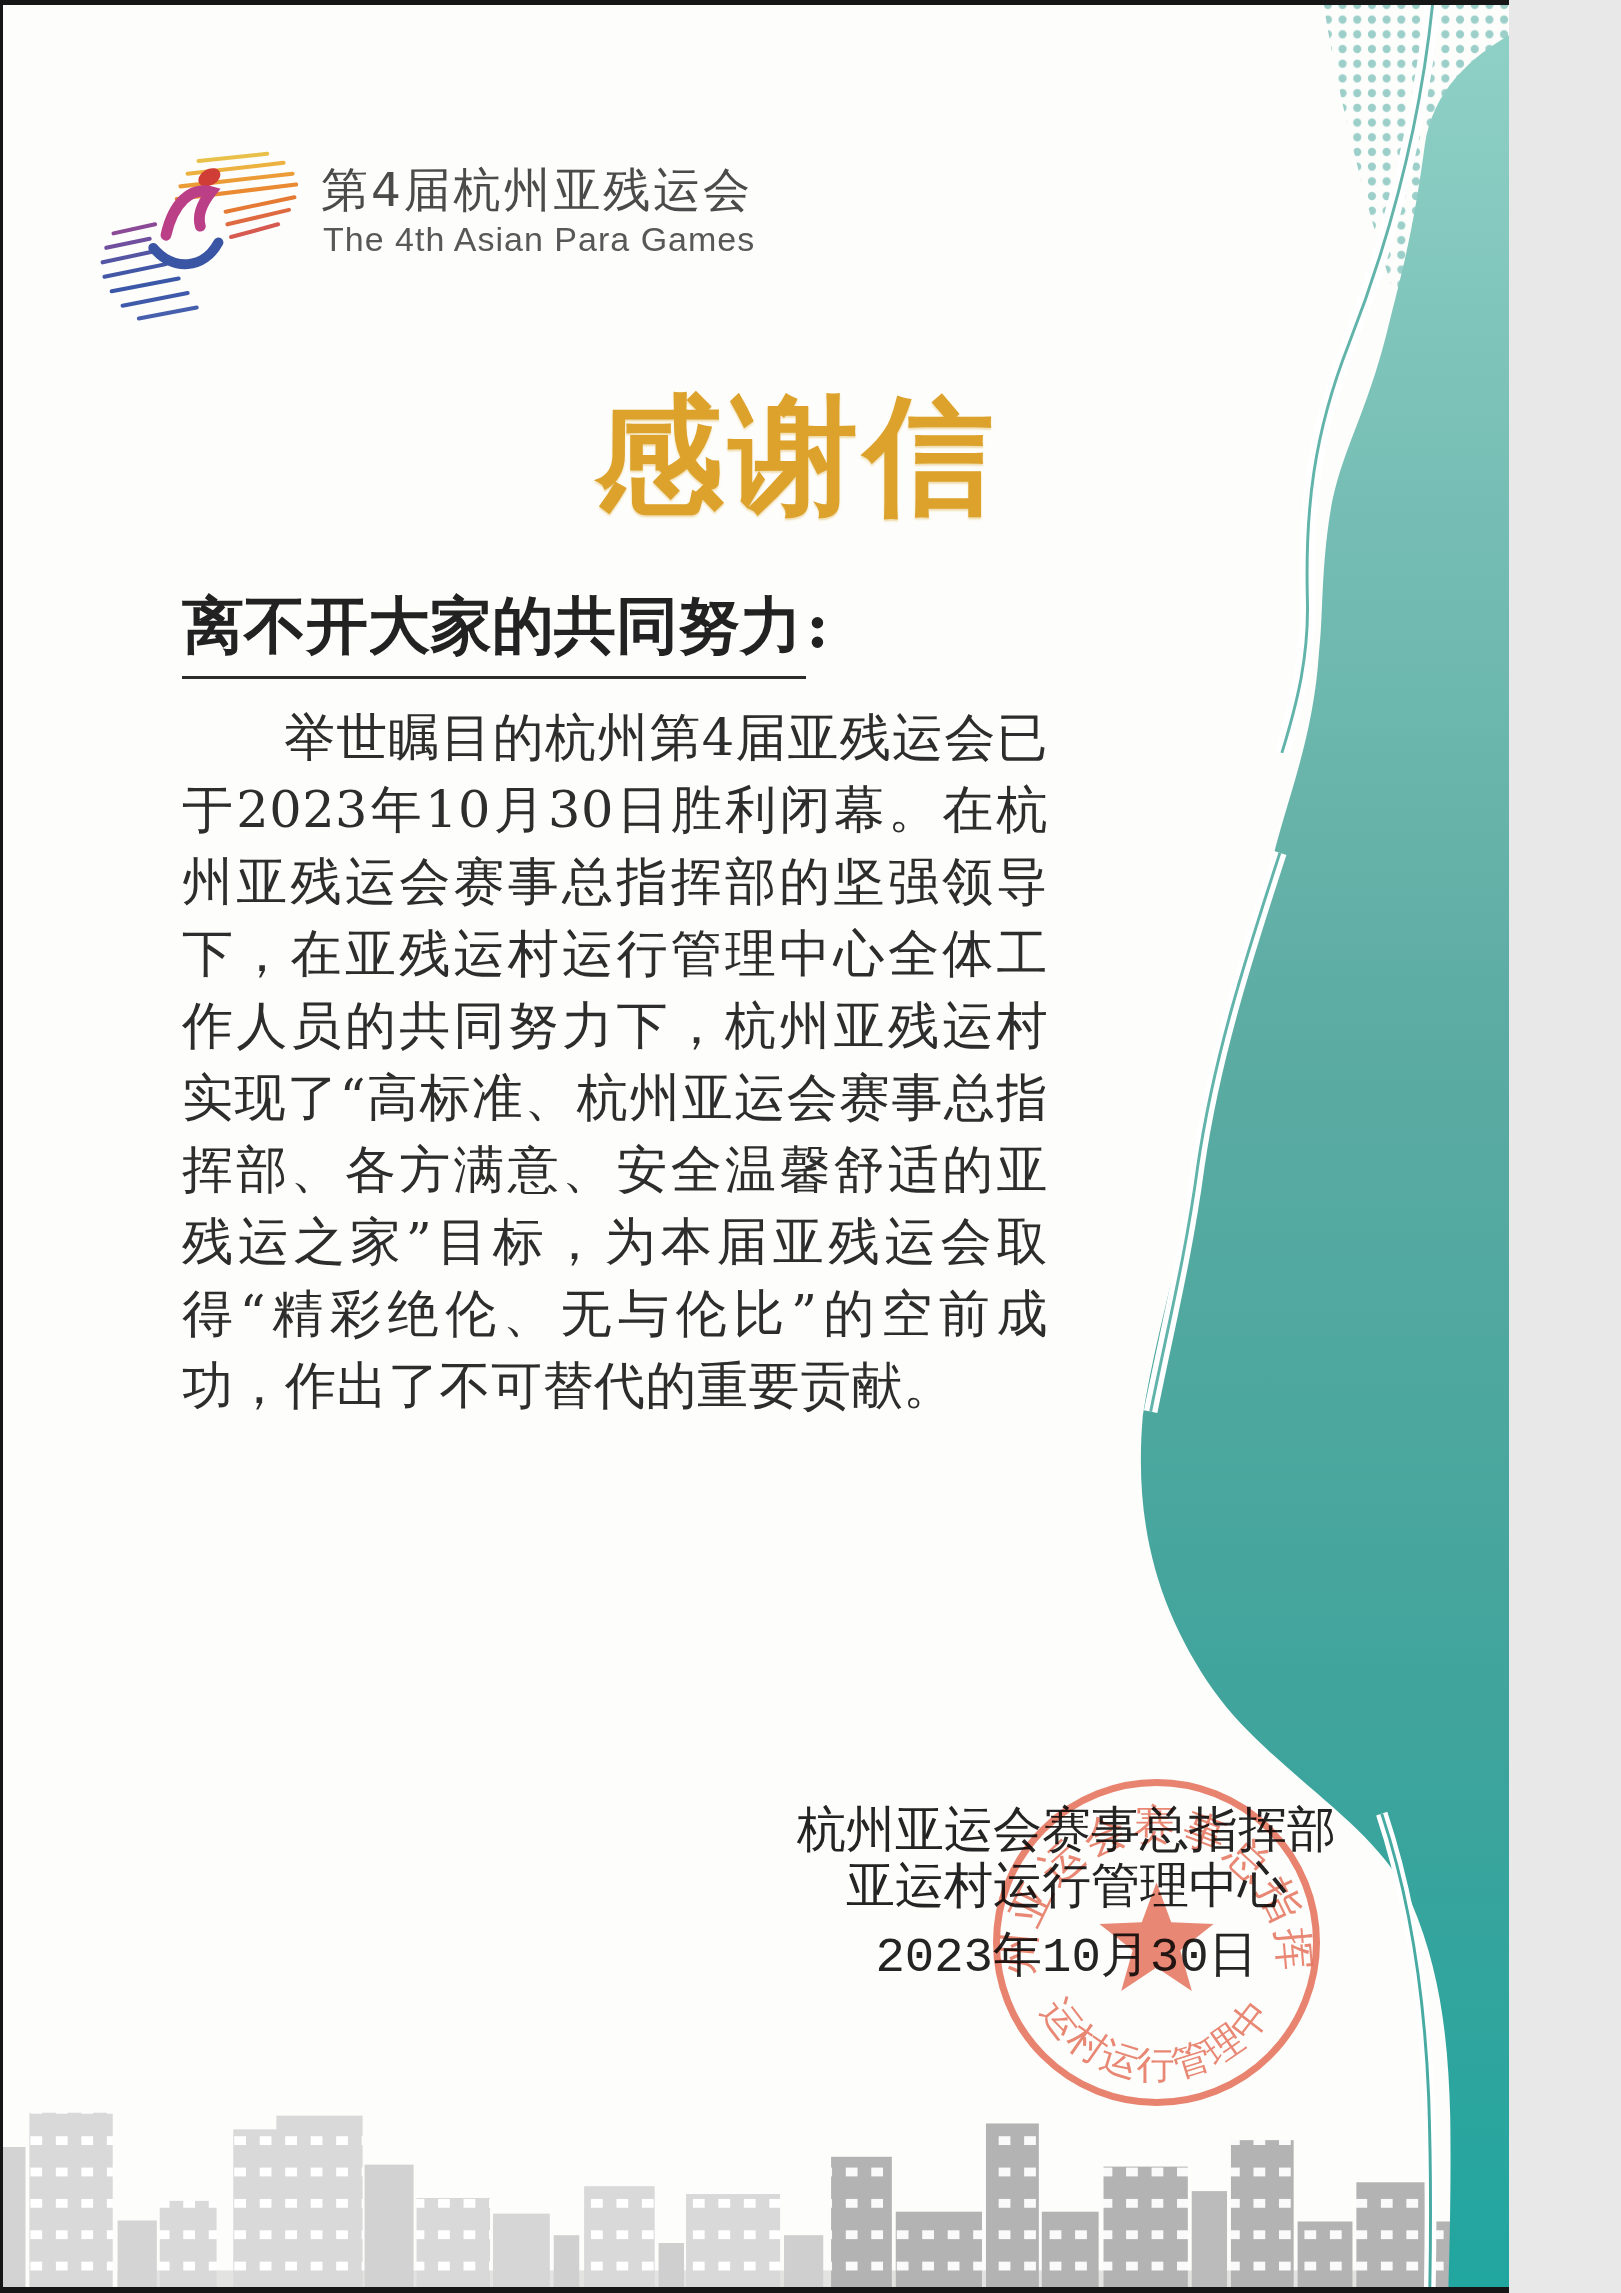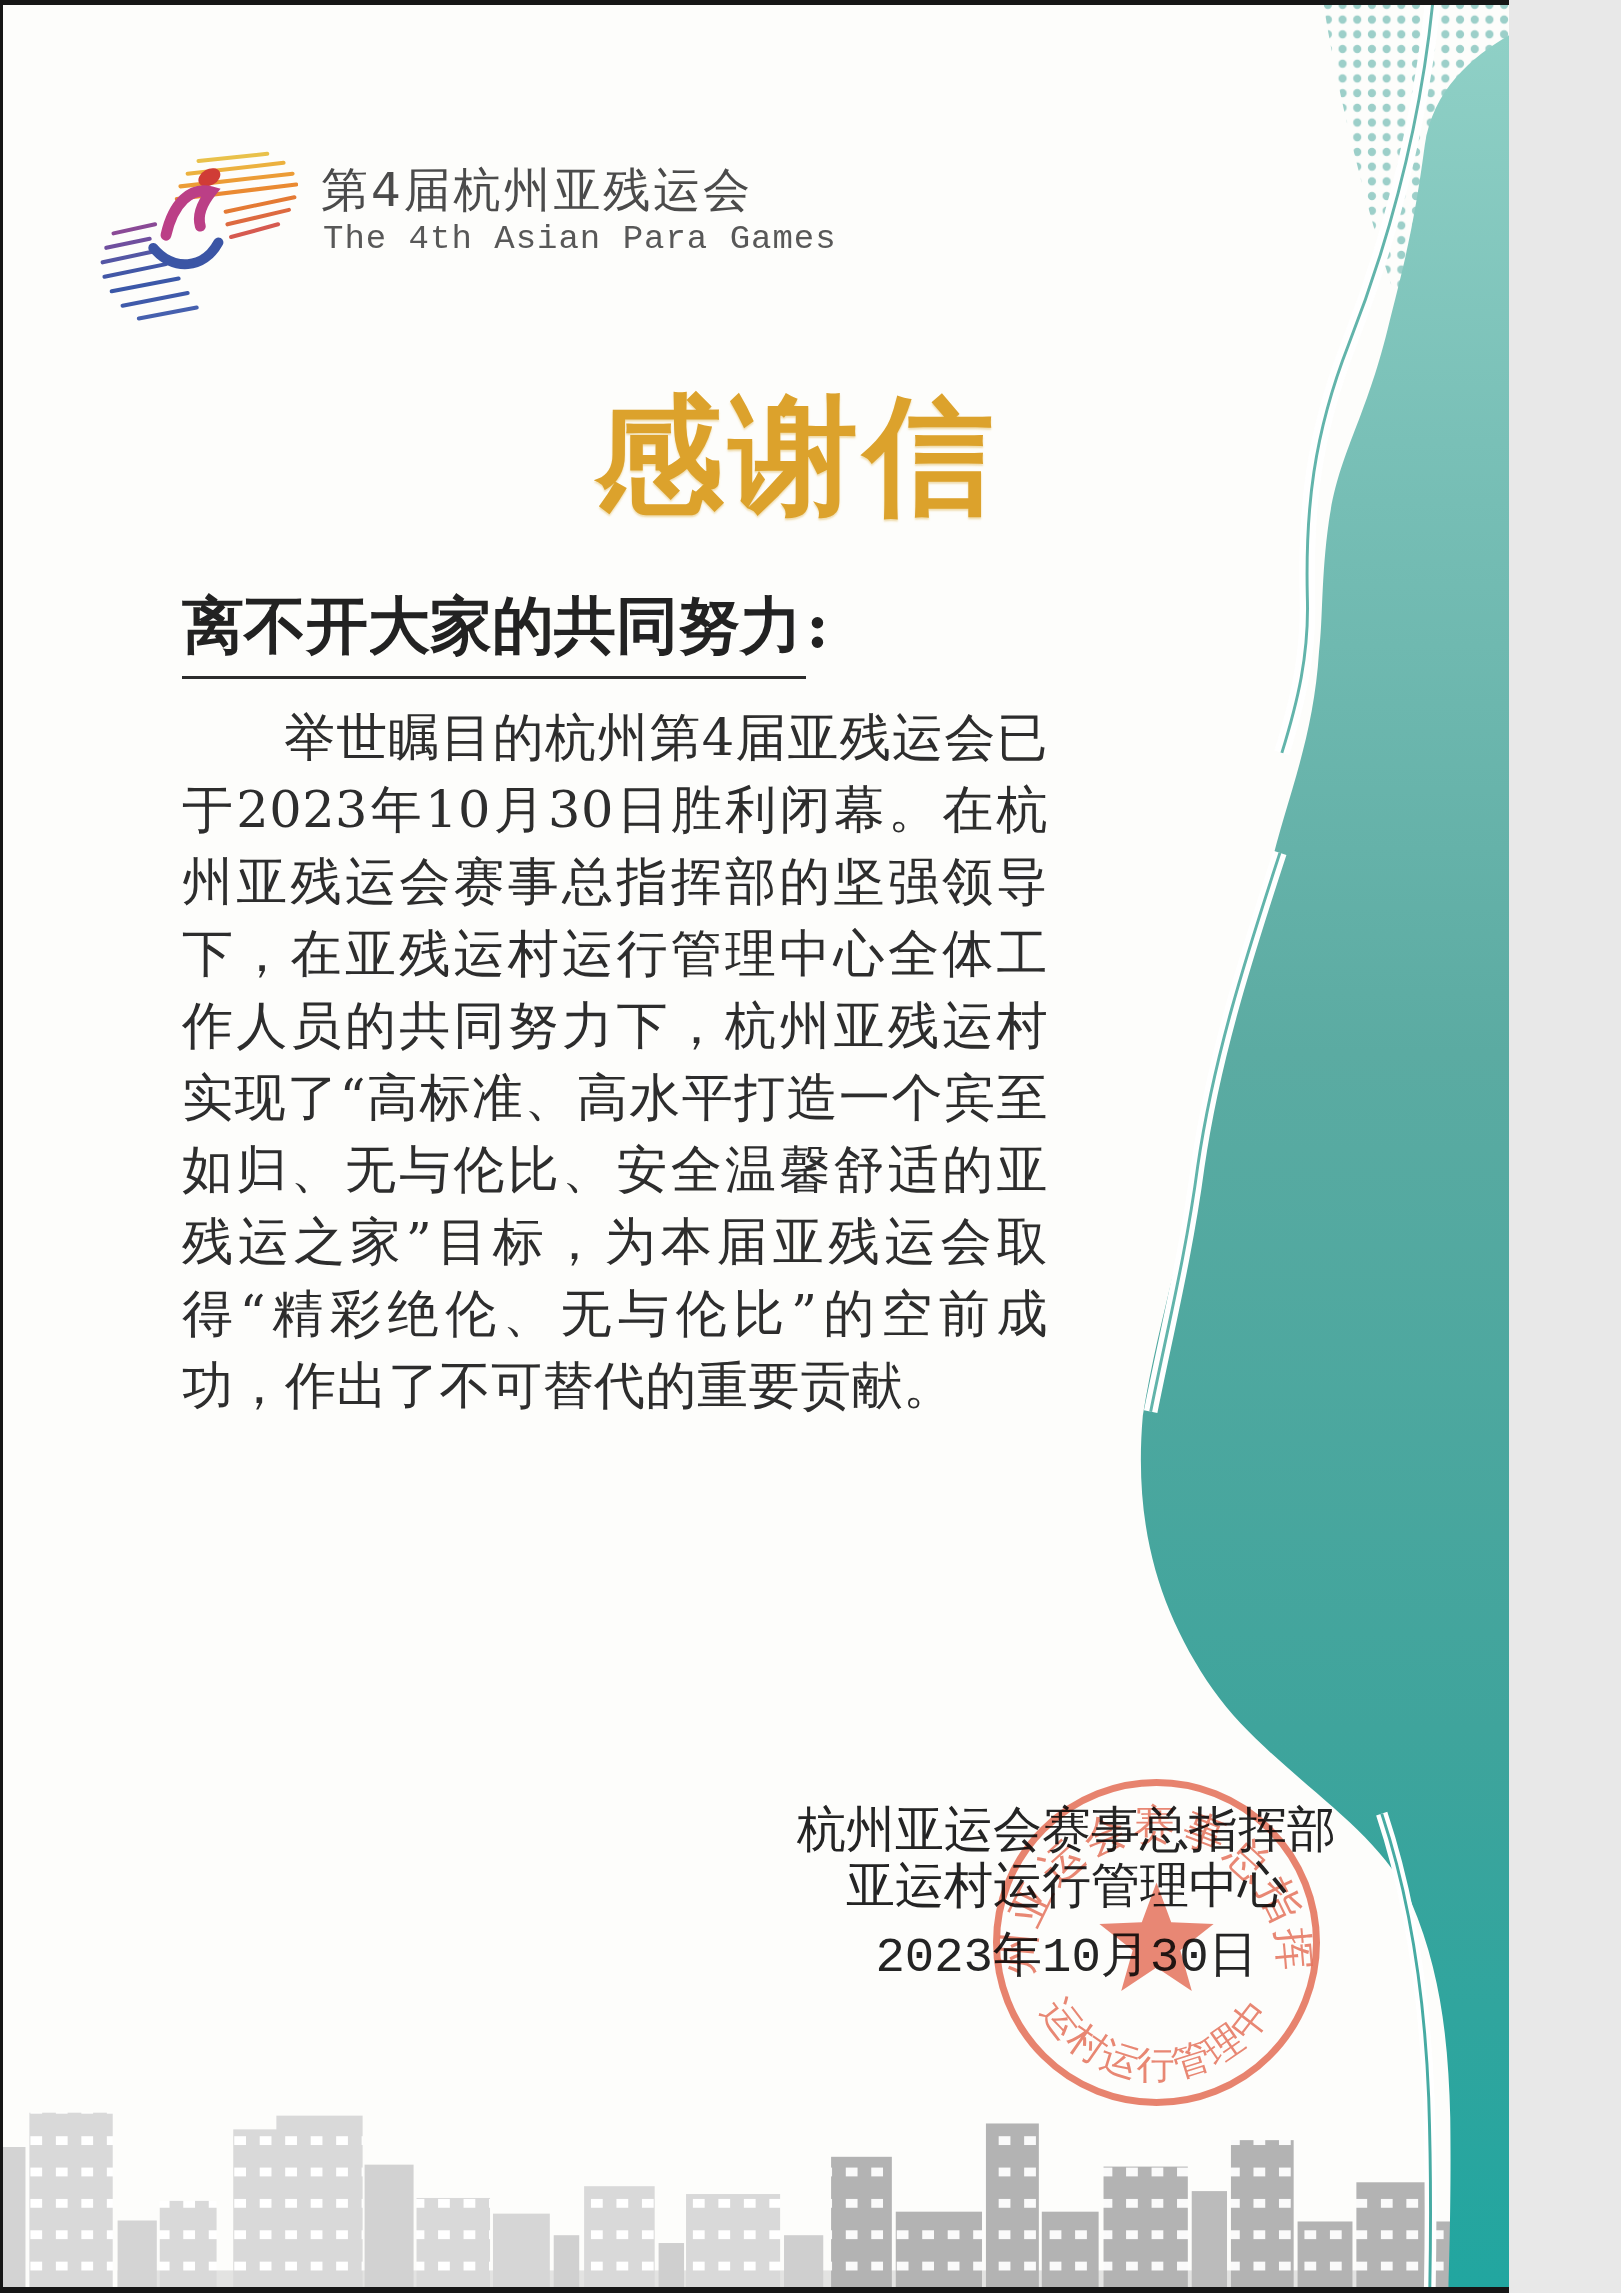--- a/index.html
+++ b/index.html
@@ -16,21 +16,21 @@
 
   
   .logo{position:absolute;left:90px;top:143px;width:208px;height:188px;z-index:10;}
   .event-title-cn{
     position:absolute;left:321px;top:159px;z-index:10;
     font-family:"DejaVu Sans","Liberation Sans",sans-serif;
     font-size:47px;font-weight:500;color:#4b4b4b;letter-spacing:2.9px;
   }
   .event-title-en{
     position:absolute;left:323px;top:220px;z-index:10;
-    font-family:Liberation Mono, monospace;
+    font-family:Liberation Sans, sans-serif;
     font-size:34px;font-weight:400;color:#585858;letter-spacing:1px;
   }
 
   
   .letter-title{
     position:absolute;left:0;top:370px;width:1621px;text-align:center;z-index:10;
     font-size:129px;font-weight:700;letter-spacing:5.9px;color:#dca22c;
     transform:translateX(-13.7px);
     text-shadow:0 2px 2px rgba(215,160,30,.35);
   }
@@ -171,21 +171,21 @@
   <div class="event-title-cn">第4届杭州亚残运会</div>
   <div class="event-title-en">The 4th Asian Para Games</div>
 
   <div class="letter-title">感谢信</div>
 
   <div class="salutation">
     <span class="name">离不开大家的共同努力</span><span class="colon">:</span>
   </div>
 
   <div class="body-text">
-    <p>举世瞩目的杭州第4届亚残运会已于2023年10月30日胜利闭幕。在杭州亚残运会赛事总指挥部的坚强领导下，在亚残运村运行管理中心全体工作人员的共同努力下，杭州亚残运村实现了“高标准、高水平打造一个宾至如归、无与伦比、安全温馨舒适的亚残运之家”目标，为本届亚残运会取得“精彩绝伦、无与伦比”的空前成功，作出了不可替代的重要贡献。</p>
+    <p>举世瞩目的杭州第4届亚残运会已于2023年10月30日胜利闭幕。在杭州亚残运会赛事总指挥部的坚强领导下，在亚残运村运行管理中心全体工作人员的共同努力下，杭州亚残运村实现了“高标准、杭州亚运会赛事总指挥部、各方满意、安全温馨舒适的亚残运之家”目标，为本届亚残运会取得“精彩绝伦、无与伦比”的空前成功，作出了不可替代的重要贡献。</p>
   </div>
 
   <div class="signature">
     <div class="sig-line">杭州亚运会赛事总指挥部</div>
     <div class="sig-line">亚运村运行管理中心</div>
     <div class="sig-line sig-date">2023年10月30日</div>
   </div>
 
   <svg class="seal" viewBox="0 0 345 345">
     <defs>

